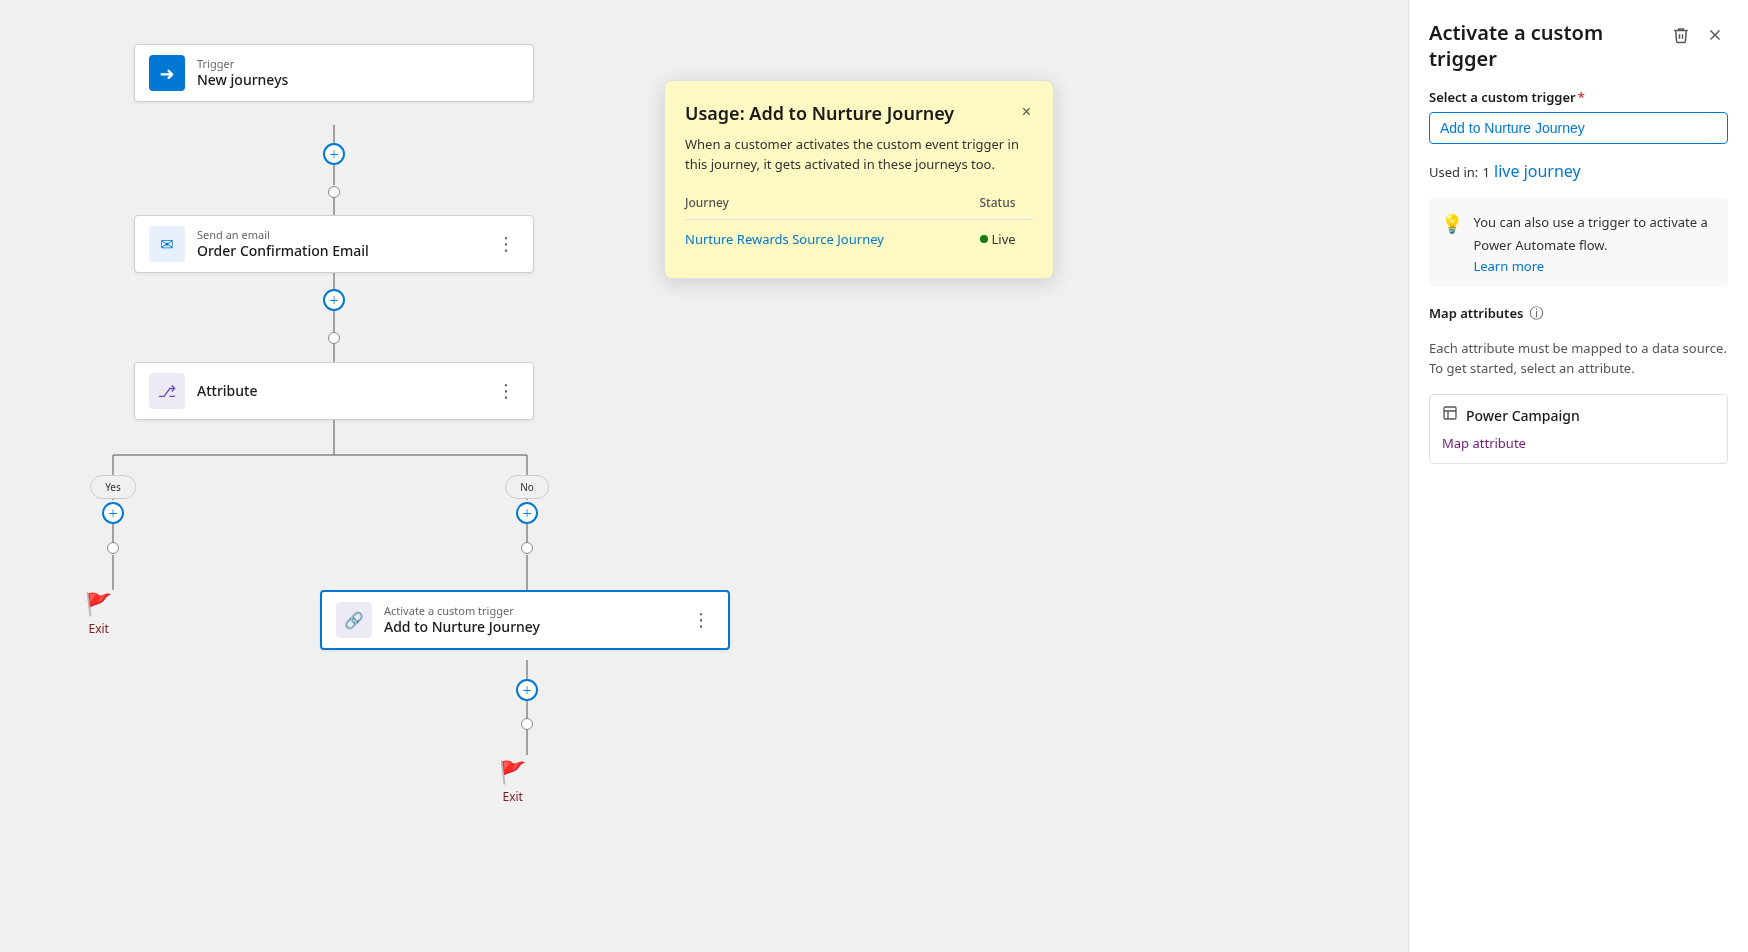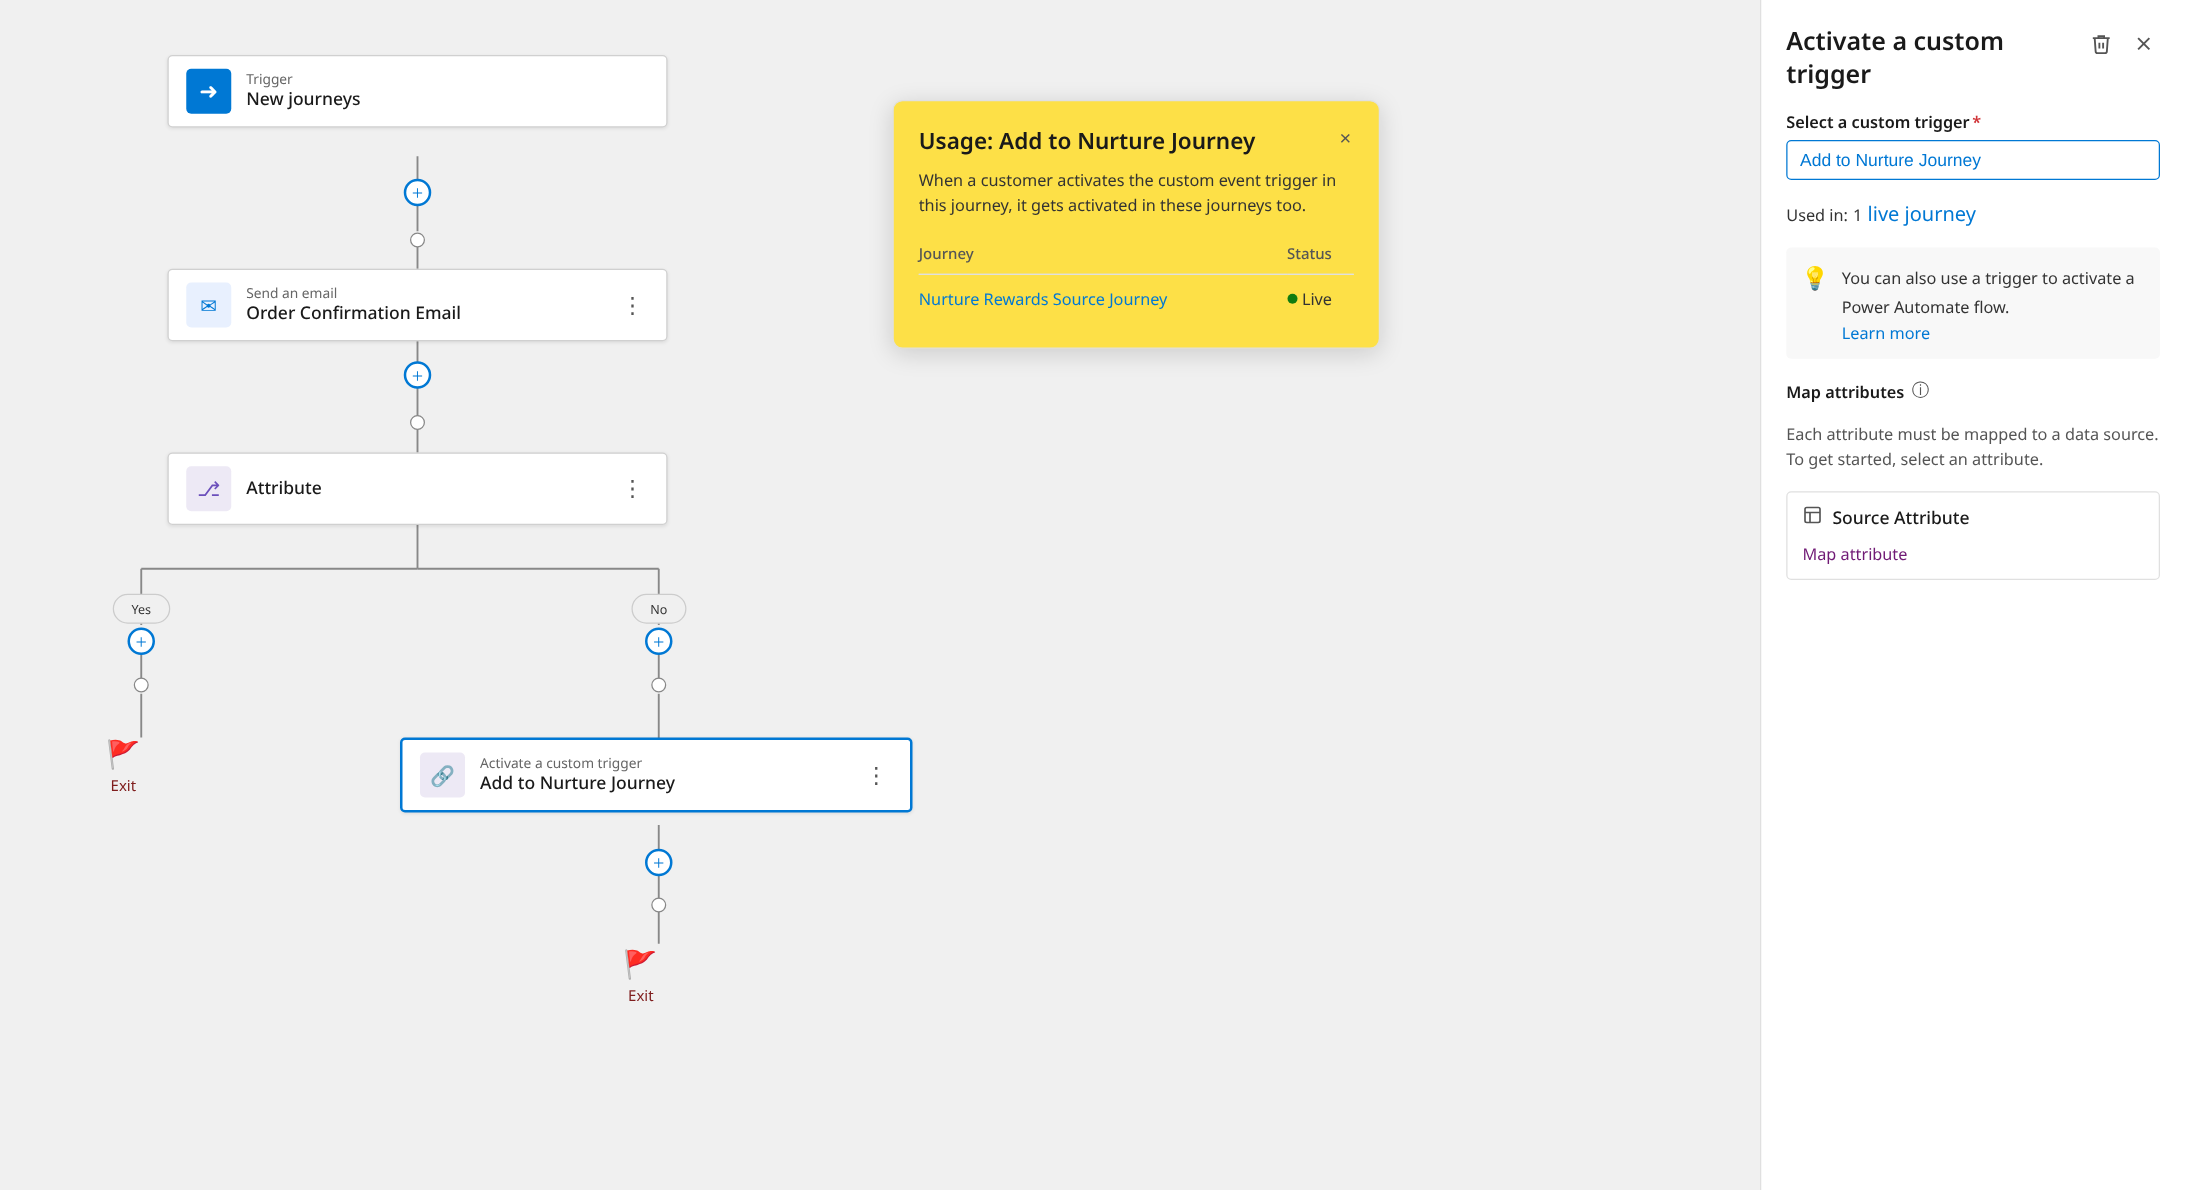--- a/index.html
+++ b/index.html
@@ -320,29 +320,29 @@
       top: 0;
       left: 0;
       width: 100%;
       height: 100%;
       pointer-events: none;
     }
 
     
     .usage-popup {
       position: absolute;
-      background: #fde047;
+      background: #fef9c3;
       border: 1px solid #e0e0e0;
       border-radius: 8px;
       box-shadow: 0 4px 20px rgba(0,0,0,0.15);
       padding: 20px;
       width: 390px;
       z-index: 100;
       top: 80px;
-      left: 714px;
+      left: 664px;
     }
 
     .usage-popup-header {
       display: flex;
       align-items: flex-start;
       justify-content: space-between;
       margin-bottom: 10px;
     }
 
     .usage-popup-title {
@@ -611,18 +611,18 @@
   <div class="map-attributes-desc">Each attribute must be mapped to a data source. To get started, select an attribute.</div>
 
   <div class="attribute-card">
     <div class="attribute-card-header">
       <span class="attr-icon">
         <svg width="16" height="16" viewBox="0 0 24 24" fill="none" stroke="#555" stroke-width="2">
           <rect x="3" y="3" width="18" height="18" rx="2"></rect>
           <path d="M3 9h18M9 21V9"></path>
         </svg>
       </span>
-      <span class="attr-name">Source Attribute</span>
+      <span class="attr-name">Power Campaign</span>
     </div>
     <a class="map-attr-link">Map attribute</a>
   </div>
 
 </div>
 
 </body></html>

